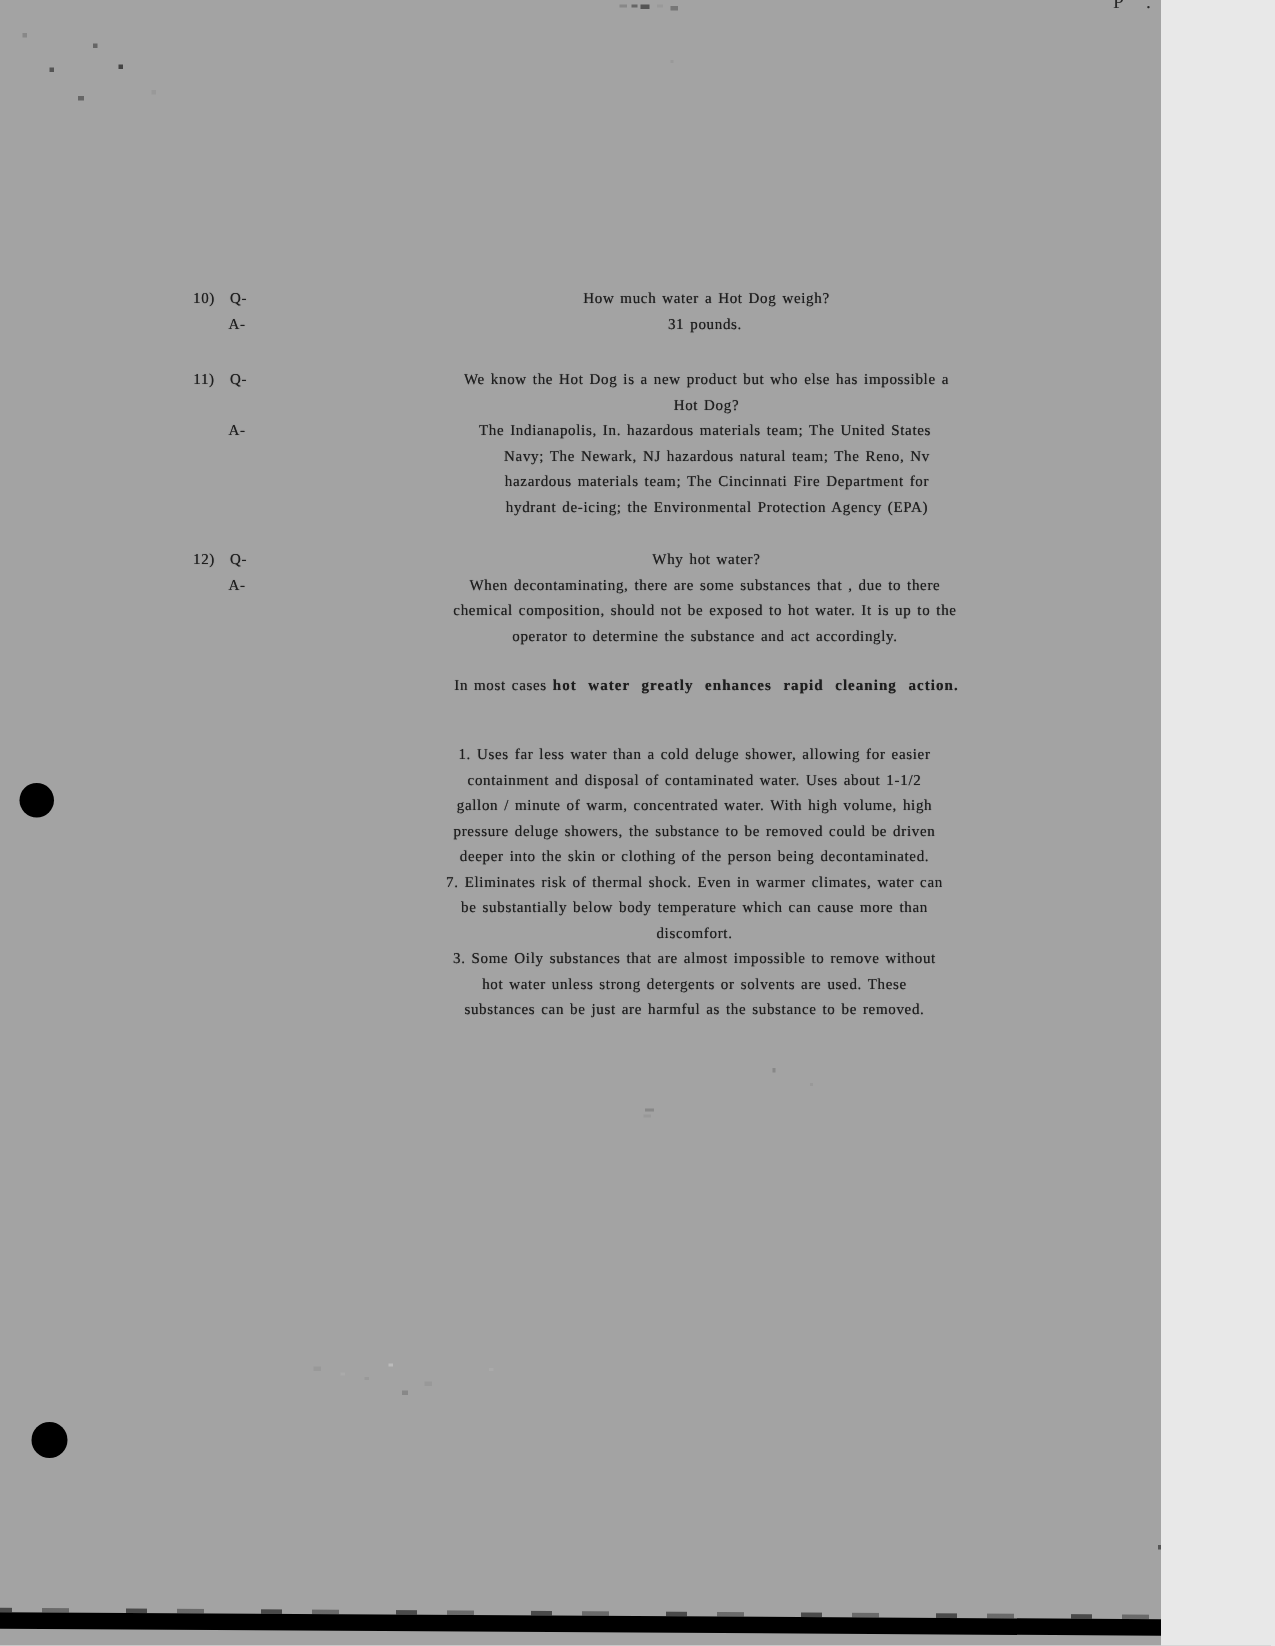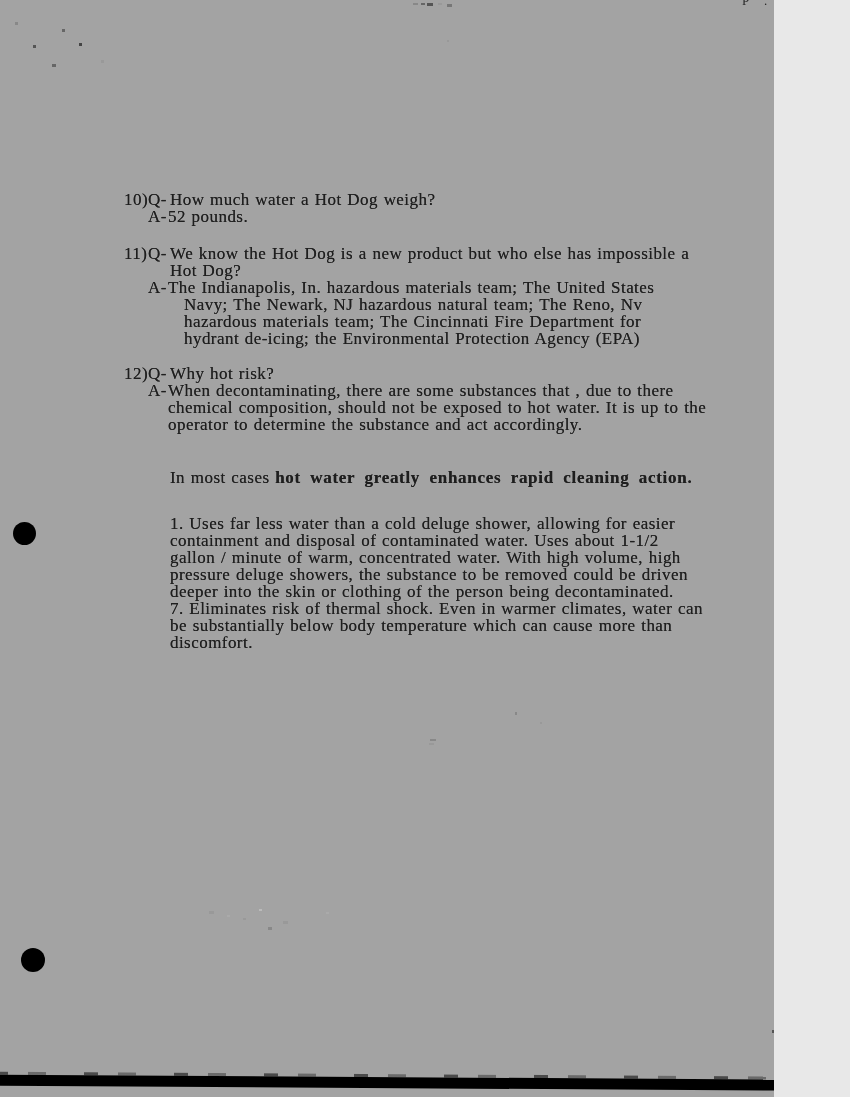--- a/index.html
+++ b/index.html
@@ -7,37 +7,38 @@
     position:relative;
     width:774px; height:1097px;
     background:#a3a3a3;
     overflow:hidden;
     font-family:Liberation Serif, serif;
     color:#1e1e1e;
   }
   
   .doc-text {
     position:absolute; left:124px; top:191px; width:648px;
-    font-size:17px; line-height:17px;
+    font-size:10px; line-height:17px;
     letter-spacing:0.45px; word-spacing:1px;
     text-shadow:0 0 0.5px rgba(25,25,25,0.75);
+    text-align:center;
   }
   .qa-item { display:block; }
   .row { display:flex; align-items:flex-start; }
   .num   { flex:none; width:24px; white-space:pre; }
   .qlab  { flex:none; width:22px; white-space:pre; }
   .a-row { margin-left:24px; }
   .alab  { flex:none; width:20px; white-space:pre; }
   .txt   { flex:1; white-space:pre-line; }
   .hang  { padding-left:16px; text-indent:-16px; }
   #qa10 { margin-bottom:20px; }
   #qa11 { margin-bottom:18px; }
   #qa12 { margin-bottom:16px; }
   .emphasis-line {
-    margin:36px 0 0 46px;
+    margin:16px 0 0 46px;
     white-space:nowrap;
   }
   .emphasis-line .bold {
     font-weight:bold;
     letter-spacing:0.7px; word-spacing:4.5px;
   }
   .numbered-list { margin:29px 0 0 46px; width:586px; }
   .list-para { margin:0; white-space:pre-line; }
   
   .fax-header {
@@ -91,21 +92,21 @@
   <div class="doc-text">
 
     <div class="qa-item" id="qa10">
       <div class="row">
         <span class="num">10)</span>
         <span class="qlab">Q-</span>
         <span class="txt">How much water a Hot Dog weigh?</span>
       </div>
       <div class="row a-row">
         <span class="alab">A-</span>
-        <span class="txt">52 pounds.</span>
+        <span class="txt">31 pounds.</span>
       </div>
     </div>
 
     <div class="qa-item" id="qa11">
       <div class="row">
         <span class="num">11)</span>
         <span class="qlab">Q-</span>
         <span class="txt">We know the Hot Dog is a new product but who else has impossible a
 Hot Dog?</span>
       </div>
@@ -115,21 +116,21 @@
 Navy; The Newark, NJ hazardous natural team; The Reno, Nv
 hazardous materials team; The Cincinnati Fire Department for
 hydrant de-icing; the Environmental Protection Agency (EPA)</span>
       </div>
     </div>
 
     <div class="qa-item" id="qa12">
       <div class="row">
         <span class="num">12)</span>
         <span class="qlab">Q-</span>
-        <span class="txt">Why hot risk?</span>
+        <span class="txt">Why hot water?</span>
       </div>
       <div class="row a-row">
         <span class="alab">A-</span>
         <span class="txt">When decontaminating,  there are some substances that , due to there
 chemical composition, should not be exposed to hot water.  It is up to the
 operator to determine the substance and act accordingly.</span>
       </div>
     </div>
 
     <div class="emphasis-line">
@@ -138,20 +139,23 @@
 
     <div class="numbered-list">
       <p class="list-para">1.  Uses far less water than a cold deluge shower, allowing for easier
 containment and disposal of contaminated water.  Uses about 1-1/2
 gallon / minute of warm, concentrated water.  With high volume, high
 pressure deluge showers, the substance to be removed could be driven
 deeper into the skin or clothing of the person being decontaminated.</p>
       <p class="list-para">7.  Eliminates risk of thermal shock.  Even in warmer climates, water  can
 be substantially below body temperature which can cause more than
 discomfort.</p>
+      <p class="list-para">3.  Some Oily substances that are almost impossible to remove without
+hot water unless strong detergents or solvents are used.  These
+substances can be just are harmful as the substance to be removed.</p>
     </div>
   </div>
 
   <div class="hole-punch" id="punch-1"></div>
   <div class="hole-punch" id="punch-2"></div>
   <div class="right-bar"></div>
   <div class="right-bar-top-notch"></div>
   <div class="corner-block"></div>
   <div class="bottom-bar"></div>
 

